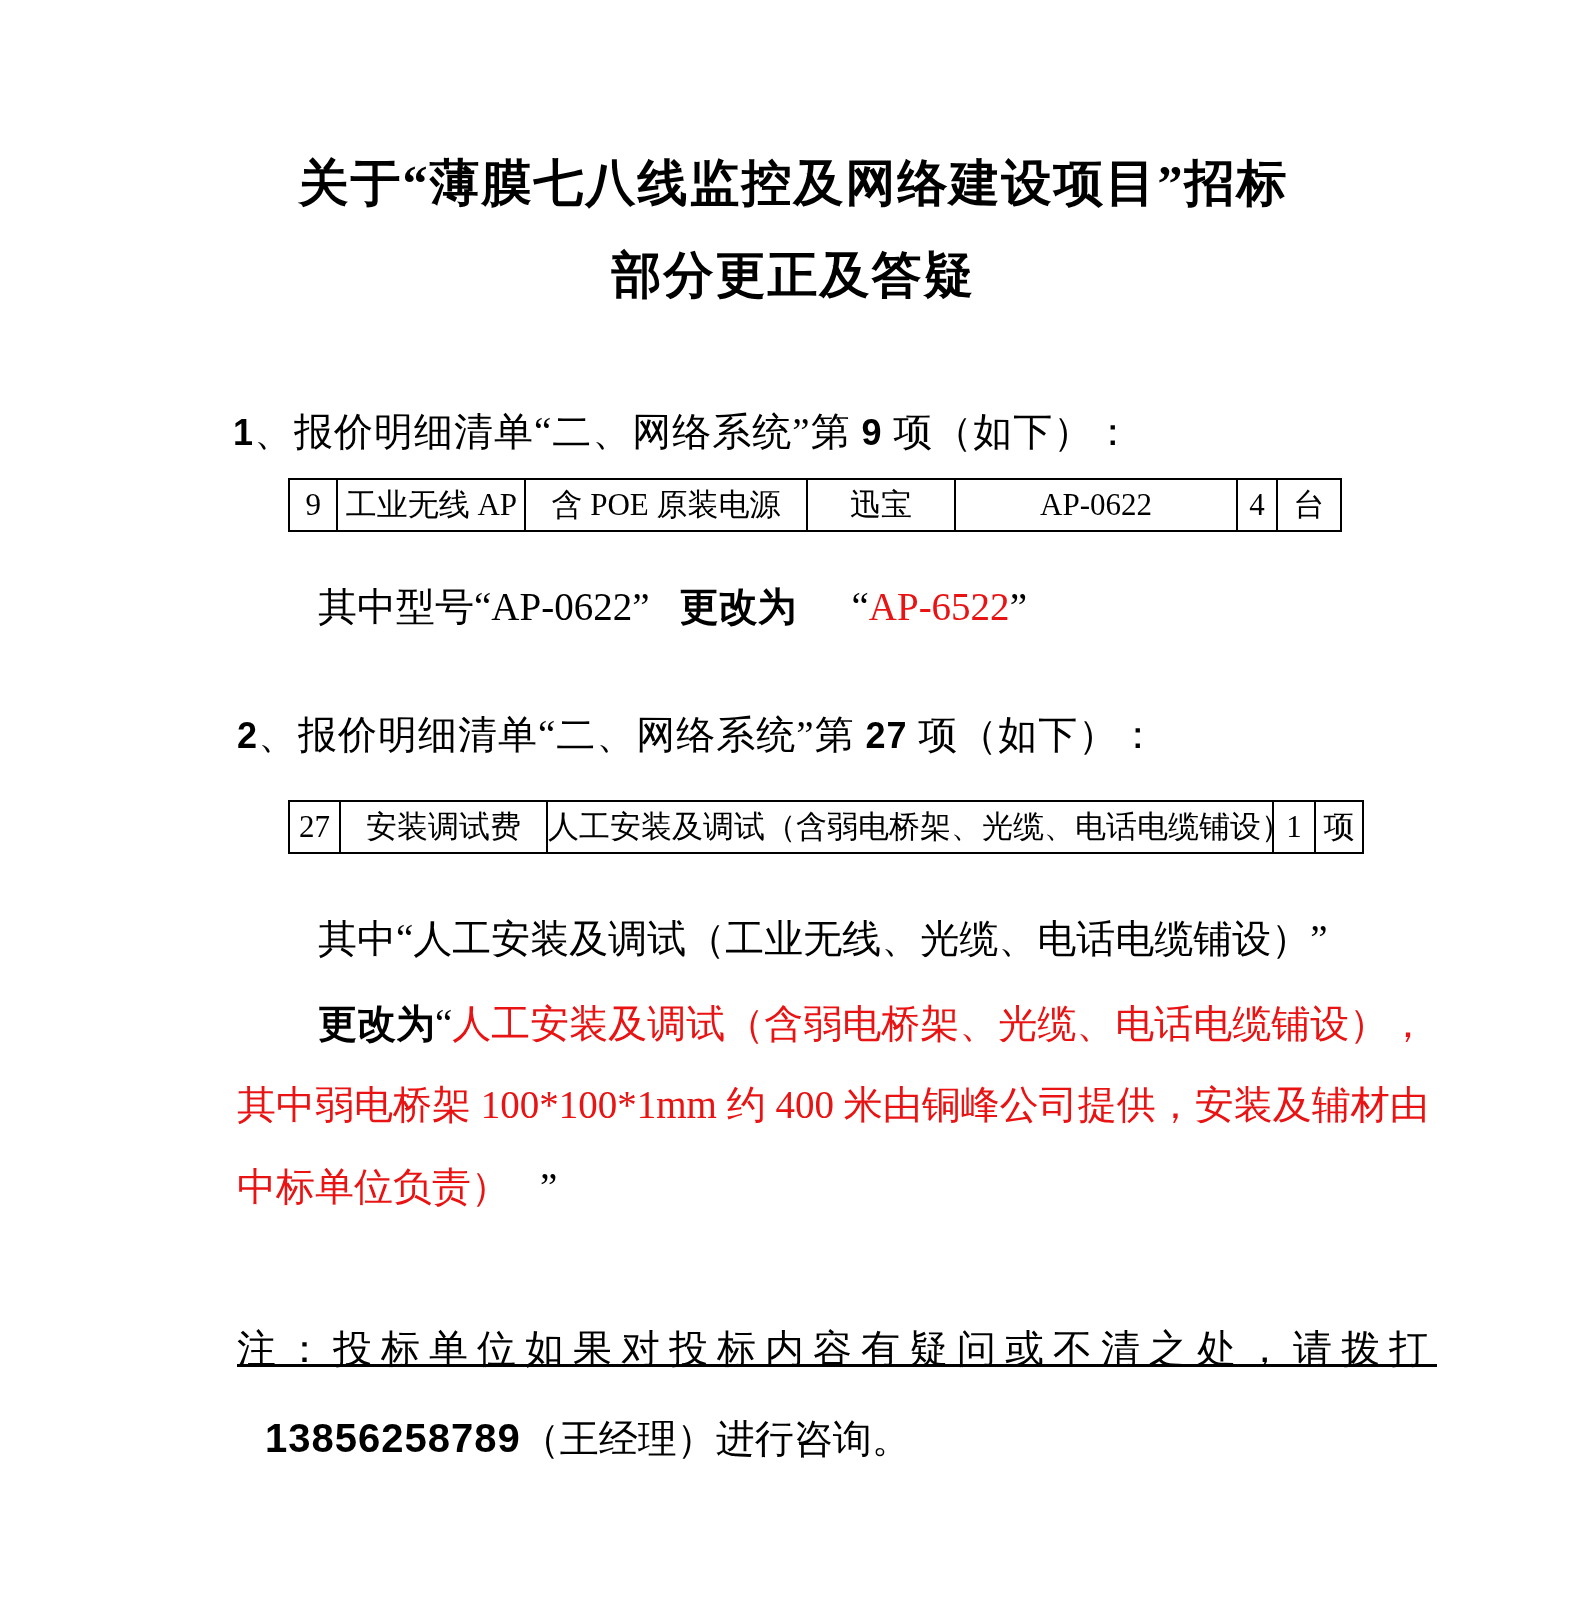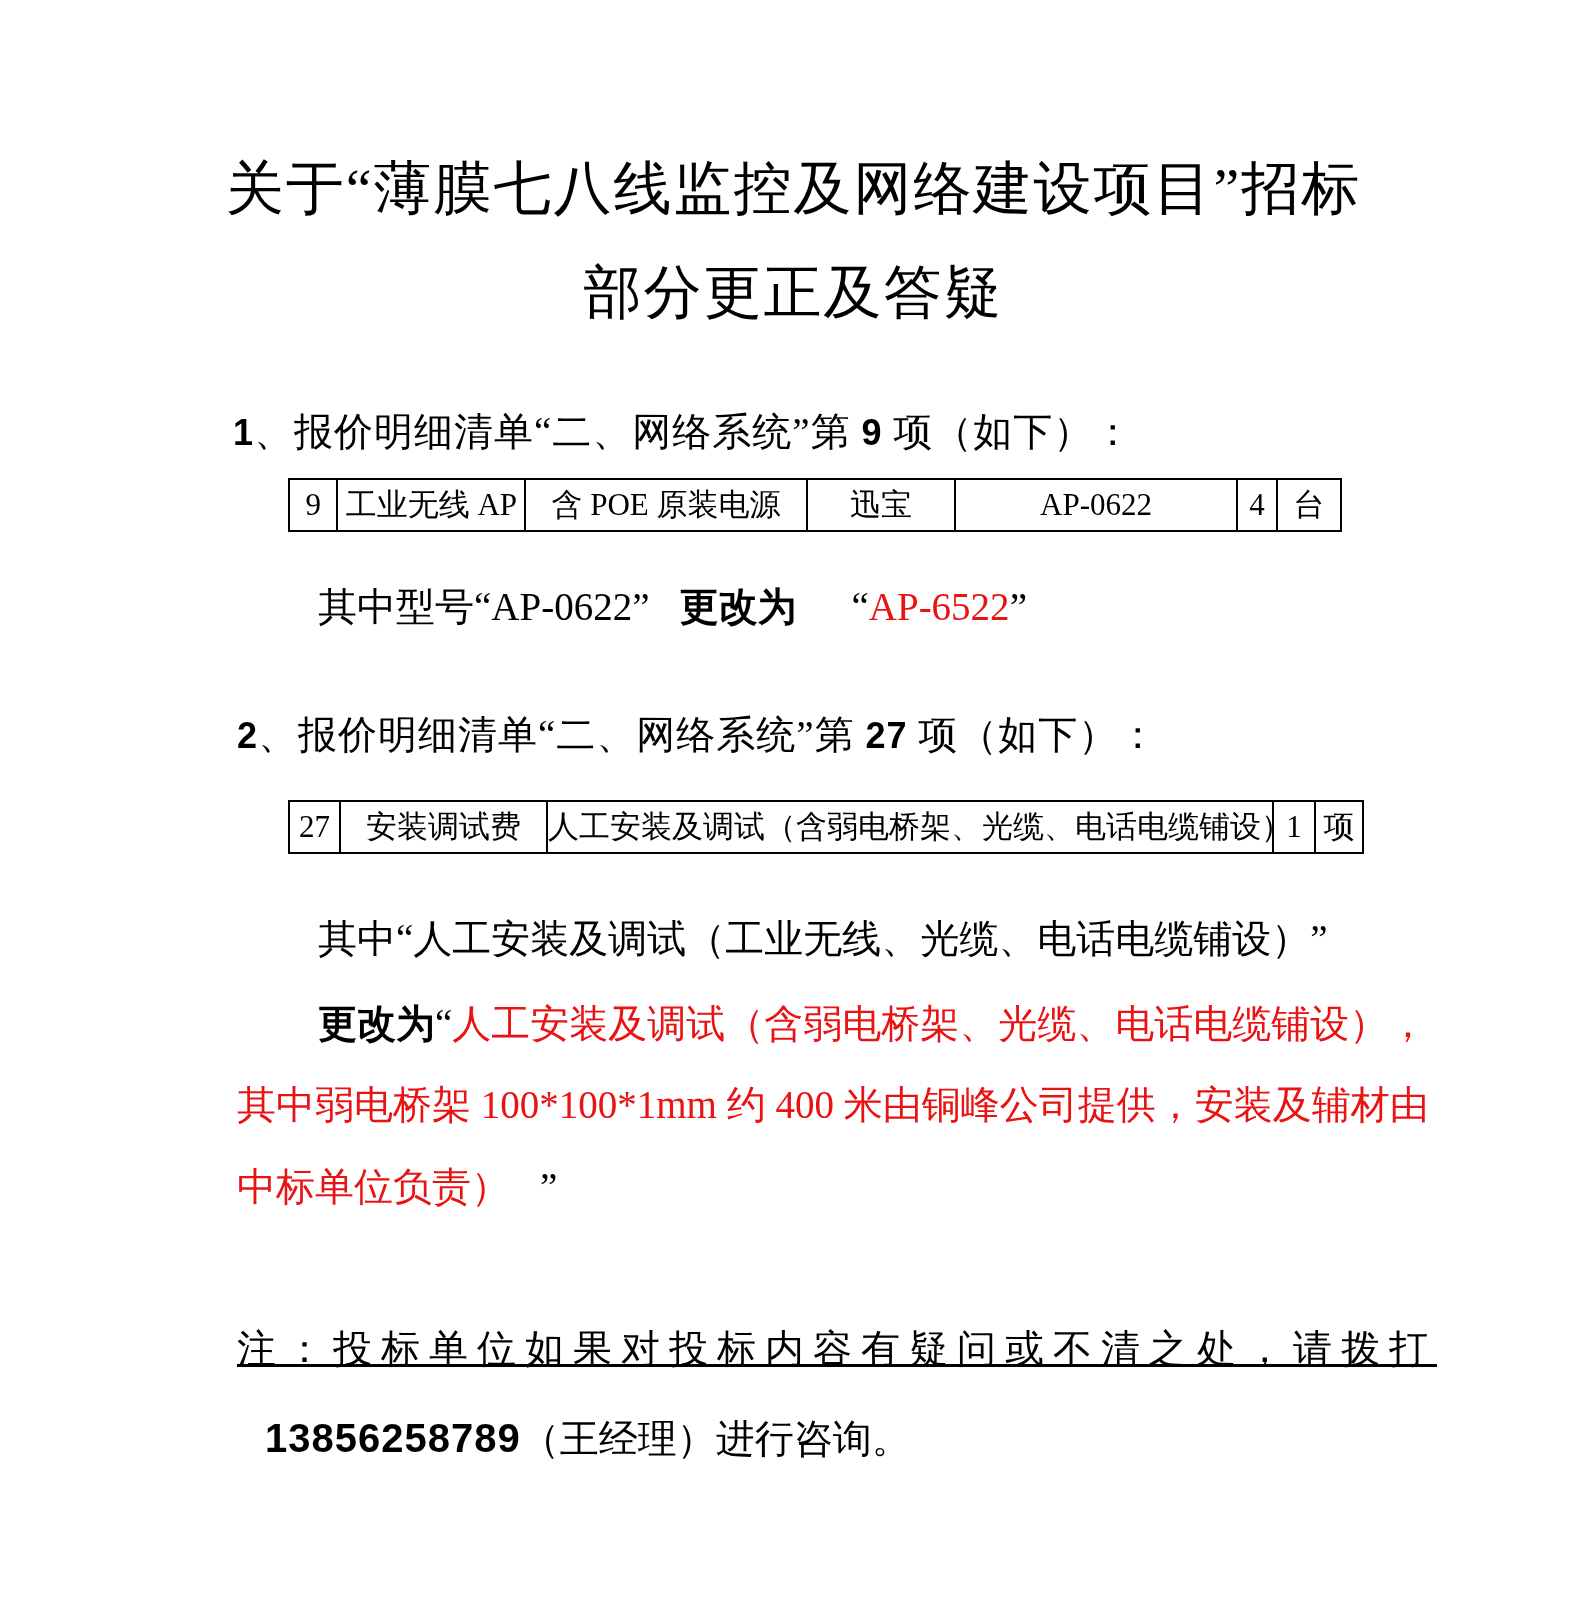--- a/index.html
+++ b/index.html
@@ -9,21 +9,21 @@
     width:1587px; height:1610px;
     background:var(--paper);
     color:var(--ink);
     font-family:"Liberation Serif","DejaVu Serif",serif;
     position:relative;
     overflow:hidden;
   }
   .abs { position:absolute; white-space:nowrap; }
   .title {
     left:0; width:1587px; text-align:center;
-    font-size:58px; font-weight:normal; letter-spacing:2px;
+    font-size:50px; font-weight:bold; letter-spacing:2px;
   }
   .heading { font-size:39px; letter-spacing:1px; }
   .num {
     font-family:"Liberation Sans","DejaVu Sans",sans-serif;
     font-weight:bold; font-size:36px;
   }
   .body-line { font-size:39px; }
   .bold { font-weight:bold; }
   .red { color:var(--red); }
   .gap-sm { display:inline-block; width:30px; }
@@ -47,21 +47,21 @@
   .note2 { font-size:39px; }
   .phone {
     font-family:"Liberation Sans","DejaVu Sans",sans-serif;
     font-weight:bold; font-size:40px; letter-spacing:1px;margin-left:28px;
   }
 </style>
 </head>
 <body>
 
 <div class="abs title" style="top:150px;">关于“薄膜七八线监控及网络建设项目”招标</div>
-<div class="abs title" style="top:242px;margin-top:12px;">部分更正及答疑</div>
+<div class="abs title" style="top:242px;">部分更正及答疑</div>
 
 <div class="abs heading" style="left:233px; top:405px;">
   <span class="num">1</span><span>、</span><span>报价明细清单“二、网络系统”第 </span><span class="num">9</span><span> 项（如下）：</span>
 </div>
 
 <table class="doc-table abs" style="left:288px; top:478px; width:1054px;">
   <tbody>
       <tr>
     <td class="t1c0">9</td>
     <td class="t1c1">工业无线 AP</td>

